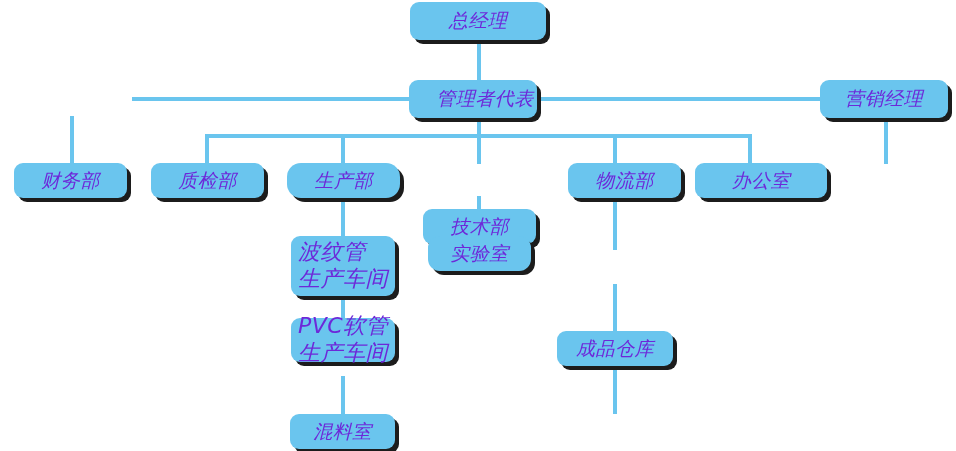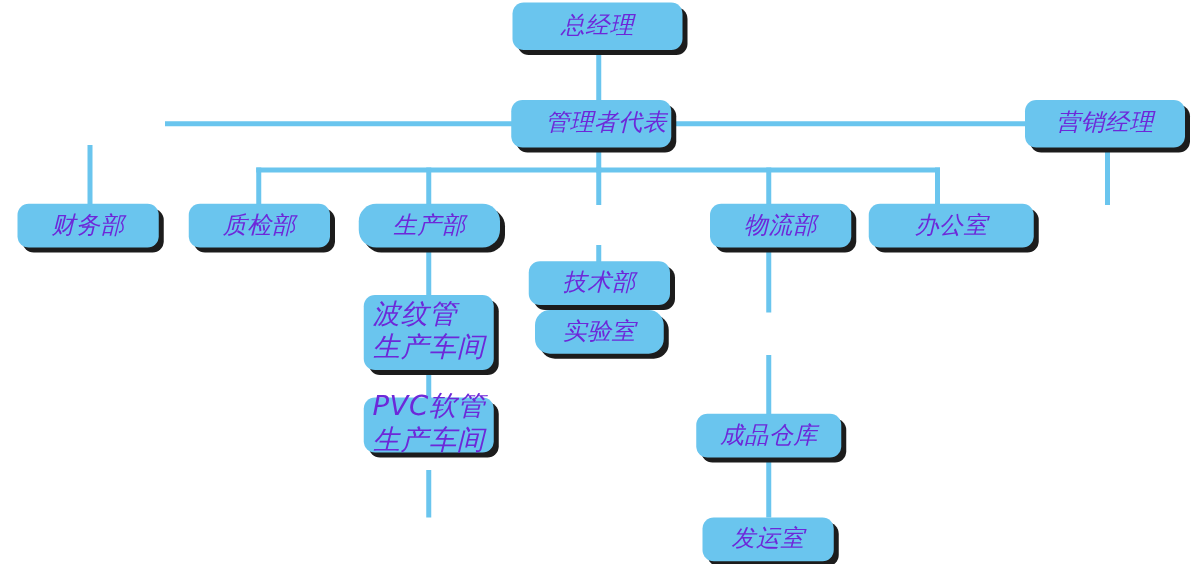--- a/index.html
+++ b/index.html
@@ -78,21 +78,21 @@
 
   <div class="node" style="left:14px;top:163px;width:113px;height:35px;">财务部</div>
   <div class="node" style="left:151px;top:163px;width:113px;height:35px;">质检部</div>
   <div class="node" style="left:287px;top:163px;width:113px;height:35px;border-radius:14px;">生产部</div>
   <div class="node" style="left:423px;top:163px;width:113px;height:35px;margin-top:46px;">技术部</div>
   <div class="node" style="left:568px;top:163px;width:113px;height:35px;">物流部</div>
   <div class="node" style="left:695px;top:163px;width:132px;height:35px;">办公室</div>
 
   <div class="node two" style="left:291px;top:236px;width:104px;height:60px;">波纹管
 生产车间</div>
-  <div class="node" style="left:428px;top:248px;width:103px;height:35px;border-radius:12px;">实验室</div>
+  <div class="node" style="left:428px;top:236px;width:103px;height:35px;border-radius:12px;">实验室</div>
 
   <div class="node two" style="left:291px;top:318px;width:104px;height:44px;">PVC软管
 生产车间</div>
   <div class="node" style="left:557px;top:331px;width:116px;height:35px;">成品仓库</div>
 
-  <div class="node" style="left:562px;top:414px;width:105px;height:35px;">发运室</div>
+  <div class="node" style="left:290px;top:414px;width:105px;height:35px;">混料室</div>
 
 </div>
 
 </body></html>

